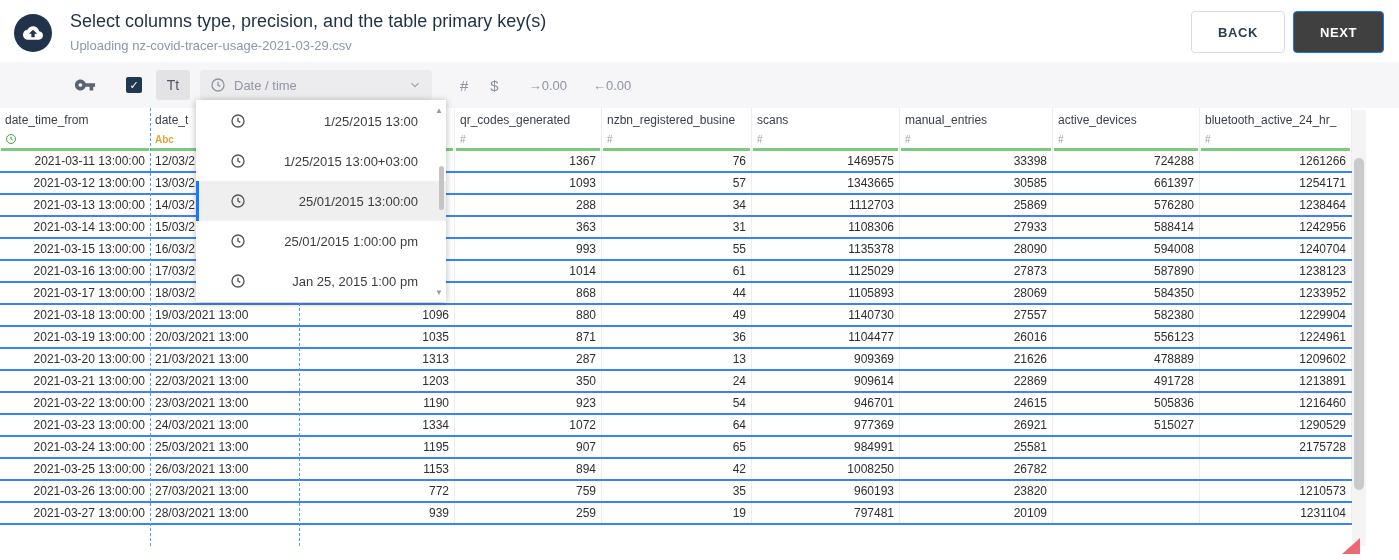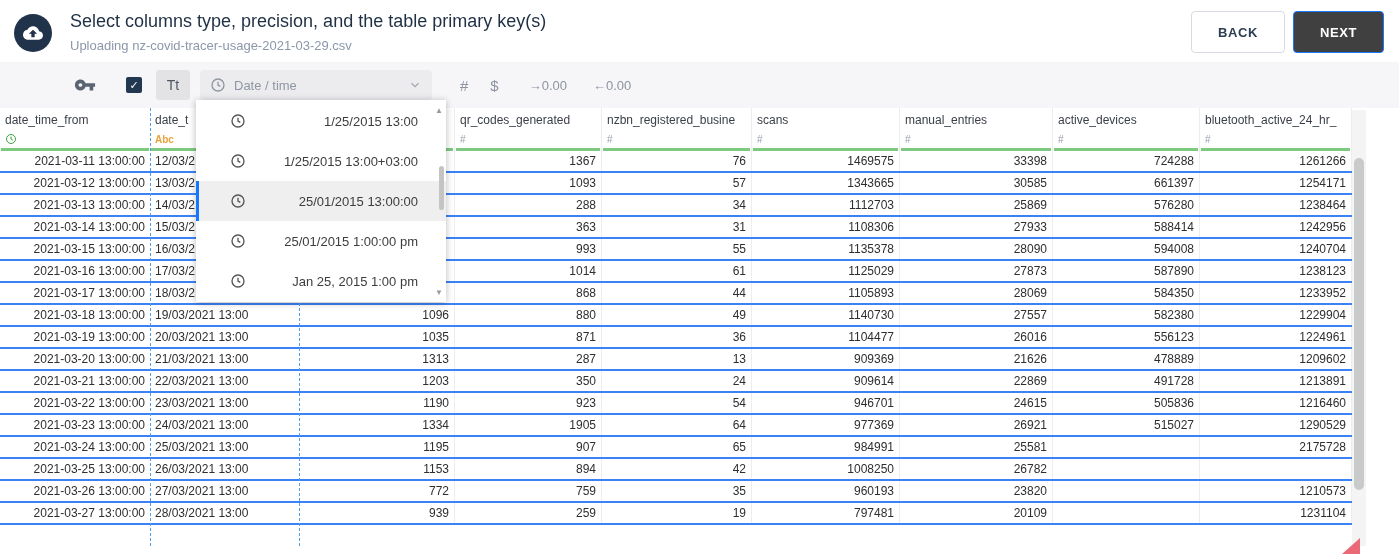--- a/index.html
+++ b/index.html
@@ -293,21 +293,21 @@
           <div class="td bordered" style="width: 150px; text-align: right;">54</div>
           <div class="td bordered" style="width: 148px; text-align: right;">946701</div>
           <div class="td bordered" style="width: 153px; text-align: right;">24615</div>
           <div class="td bordered" style="width: 147px; text-align: right;">505836</div>
           <div class="td bordered" style="width: 152px; text-align: right;">1216460</div>
         </div>
         <div class="tr">
           <div class="td" style="width: 150px; text-align: right;">2021-03-23 13:00:00</div>
           <div class="td" style="width: 149px; text-align: left;">24/03/2021 13:00</div>
           <div class="td bordered" style="width: 156px; text-align: right;">1334</div>
-          <div class="td bordered" style="width: 147px; text-align: right;">1905</div>
+          <div class="td bordered" style="width: 147px; text-align: right;">1072</div>
           <div class="td bordered" style="width: 150px; text-align: right;">64</div>
           <div class="td bordered" style="width: 148px; text-align: right;">977369</div>
           <div class="td bordered" style="width: 153px; text-align: right;">26921</div>
           <div class="td bordered" style="width: 147px; text-align: right;">515027</div>
           <div class="td bordered" style="width: 152px; text-align: right;">1290529</div>
         </div>
         <div class="tr">
           <div class="td" style="width: 150px; text-align: right;">2021-03-24 13:00:00</div>
           <div class="td" style="width: 149px; text-align: left;">25/03/2021 13:00</div>
           <div class="td bordered" style="width: 156px; text-align: right;">1195</div>

